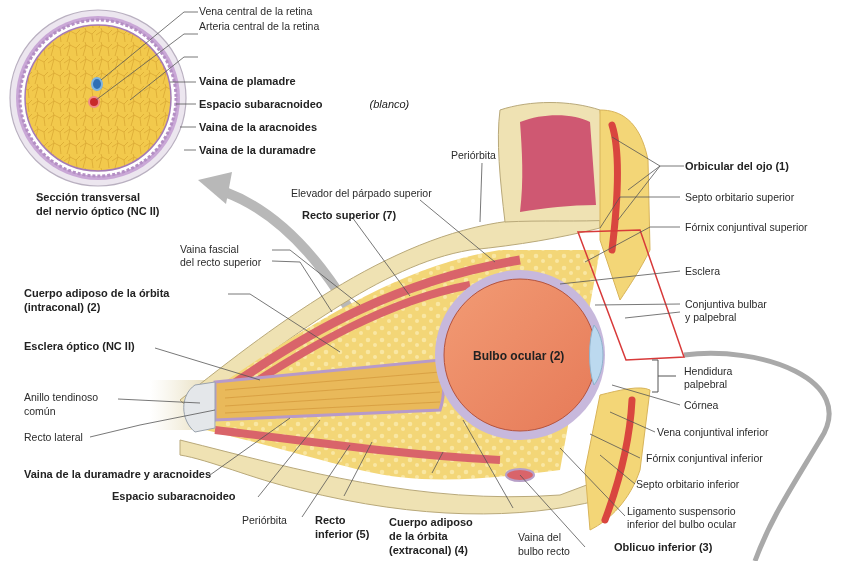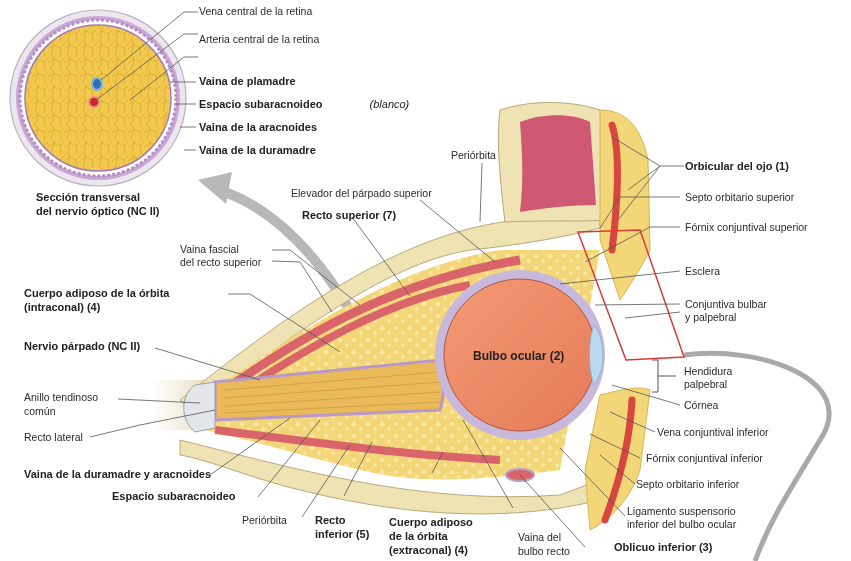--- a/index.html
+++ b/index.html
@@ -130,36 +130,36 @@
       <line x1="680" y1="312" x2="625" y2="318"></line>
       <line x1="680" y1="405" x2="612" y2="385"></line>
       <line x1="655" y1="432" x2="610" y2="412"></line>
       <line x1="640" y1="458" x2="590" y2="434"></line>
       <line x1="635" y1="484" x2="600" y2="455"></line>
       <line x1="625" y1="516" x2="560" y2="448"></line>
     </g>
   </svg>
 
   <div class="lbl" style="left:199px;top:5px">Vena central de la retina</div>
-  <div class="lbl" style="left:199px;top:33px">Arteria central de la retina</div>
+  <div class="lbl" style="left:199px;top:20px">Arteria central de la retina</div>
   <div class="lbl b" style="left:199px;top:75px">Vaina de plamadre</div>
   <div class="lbl b" style="left:199px;top:98px"><span>Espacio subaracnoideo</span> <i>(blanco)</i></div>
   <div class="lbl b" style="left:199px;top:121px">Vaina de la aracnoides</div>
   <div class="lbl b" style="left:199px;top:144px">Vaina de la duramadre</div>
   <div class="lbl b" style="left:36px;top:191px">Sección transversal</div>
   <div class="lbl b" style="left:36px;top:205px">del nervio óptico (NC II)</div>
 
   <div class="lbl" style="left:451px;top:149px">Periórbita</div>
   <div class="lbl" style="left:291px;top:187px">Elevador del párpado superior</div>
   <div class="lbl b" style="left:302px;top:209px">Recto superior (7)</div>
   <div class="lbl" style="left:180px;top:243px">Vaina fascial</div>
   <div class="lbl" style="left:180px;top:256px">del recto superior</div>
   <div class="lbl b" style="left:24px;top:287px">Cuerpo adiposo de la órbita</div>
-  <div class="lbl b" style="left:24px;top:301px">(intraconal) (4)</div>
-  <div class="lbl b" style="left:24px;top:340px">Nervio párpado (NC II)</div>
+  <div class="lbl b" style="left:24px;top:301px">(intraconal) (2)</div>
+  <div class="lbl b" style="left:24px;top:340px">Esclera óptico (NC II)</div>
   <div class="lbl" style="left:24px;top:391px">Anillo tendinoso</div>
   <div class="lbl" style="left:24px;top:405px">común</div>
   <div class="lbl" style="left:24px;top:431px">Recto lateral</div>
   <div class="lbl b" style="left:24px;top:468px">Vaina de la duramadre y aracnoides</div>
   <div class="lbl b" style="left:112px;top:490px">Espacio subaracnoideo</div>
   <div class="lbl" style="left:242px;top:514px">Periórbita</div>
   <div class="lbl b" style="left:315px;top:514px">Recto</div>
   <div class="lbl b" style="left:315px;top:528px">inferior (5)</div>
   <div class="lbl b" style="left:389px;top:516px">Cuerpo adiposo</div>
   <div class="lbl b" style="left:389px;top:530px">de la órbita</div>

